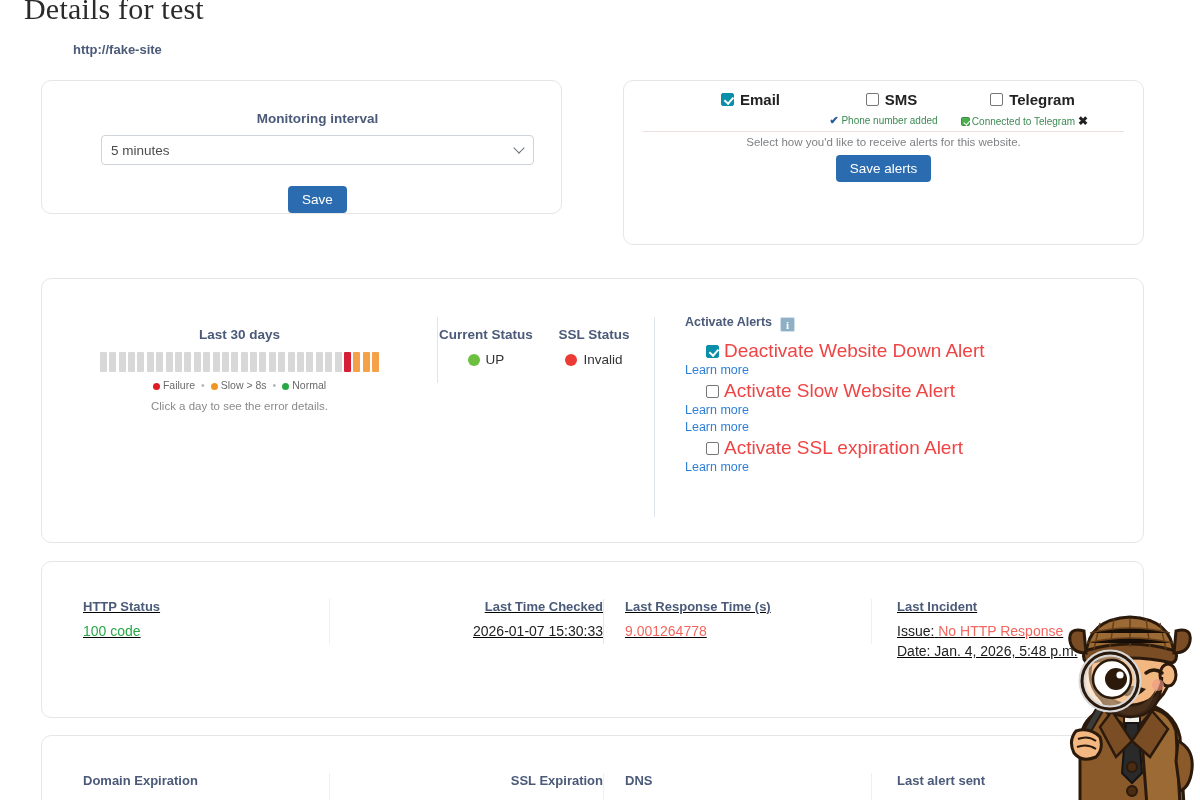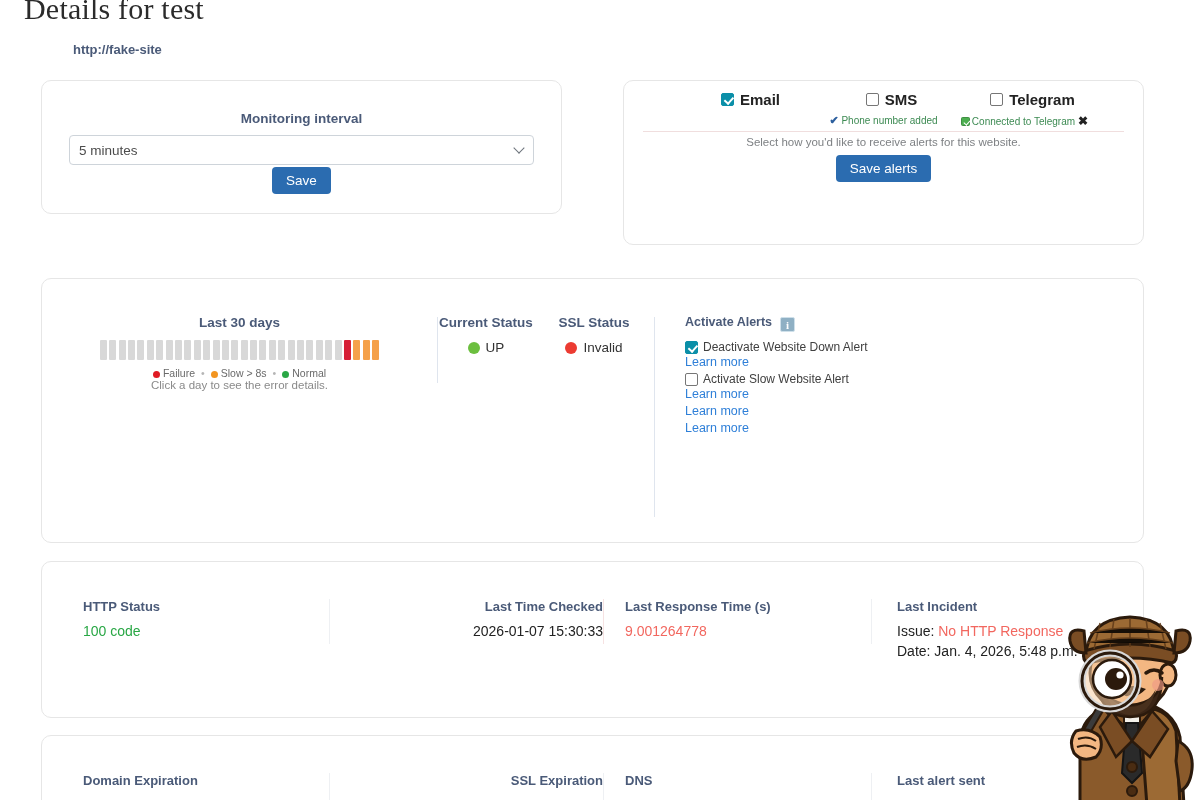--- a/index.html
+++ b/index.html
@@ -28,21 +28,21 @@
 
   
   .card {
     position: absolute;
     background: #fff;
     border: 1px solid #e6e6e6;
     border-radius: 10px;
   }
 
   
-  #card-interval { left: 41px; top: 80px; width: 521px; height: 134px; }
+  #card-interval { left: 41px; top: 80px; width: 521px; height: 134px; padding-left: 32px; }
   .interval-label {
     text-align: center; font-size: 13.5px; font-weight: bold;
     color: #4a5a78; margin-top: 30px;
   }
   .select-wrap { margin: 9px 27px 0 27px; position: relative; }
   select.interval-select {
     width: 100%; height: 30px;
     font-size: 13.5px; color: #4c4c4c;
     font-family: "Liberation Sans", sans-serif;
     padding: 3px 24px 3px 9px;
@@ -59,21 +59,21 @@
     width: 7px; height: 7px;
     border-right: 1.4px solid #6d747c; border-bottom: 1.4px solid #6d747c;
     transform: rotate(45deg);
   }
   .btn-primary {
     background: #2b6cb0; color: #fff; border: none; border-radius: 4px;
     font-family: "Liberation Sans", sans-serif;
     font-size: 13.5px; padding: 6px 14px; cursor: pointer;
     display: block;
   }
-  #save-interval { margin: 2px auto 0 auto; }
+  #save-interval { margin: 21px auto 0 auto; }
 
   
   #card-alert-methods { left: 623px; top: 80px; width: 521px; height: 165px; }
   .am-title {
     text-align: center; margin-top: 23px;
     font-size: 13.5px; font-weight: bold; color: #4a5a78;
   }
   .info-icon {
     display: inline-block; vertical-align: -3px; margin-left: 8px;
     width: 15px; height: 15px; border-radius: 2px;
@@ -130,54 +130,54 @@
   
   #card-overview { left: 41px; top: 278px; width: 1103px; height: 265px; }
   .ov-wrap { display: flex; padding-top: 36px; }
   .ov-col-1 { width: 395px; }
   .ov-col-2 { width: 96px; text-align: center; }
   .ov-col-3 { width: 120px; text-align: center; }
   .ov-col-4 { flex: 1; padding-left: 30px; }
   .vline { width: 1px; background: #dfe5ee; height: 66px; margin-top: 2px; flex: none; }
   .vline-tall { width: 1px; background: #dfe5ee; height: 200px; margin-top: 2px; flex: none; }
   .ov-heading {
-    font-size: 13.5px; font-weight: bold; color: #4a5a78; text-align: center;
+    font-size: 13.5px; font-weight: bold; color: #4a5a78; text-align: center; margin-top: 12px;
   }
   .bars { display: flex; gap: 2.4px; justify-content: center; margin-top: 10px; }
   .bar { width: 7px; height: 20px; border-radius: 1px; }
   .legend {
     margin-top: 7px; text-align: center;
     font-size: 10.5px; color: #6a6a6a;
   }
   .legend .dot {
     display: inline-block; width: 7px; height: 7px; border-radius: 50%;
     vertical-align: -1px; margin-right: 3px;
   }
   .legend .sep { margin: 0 6px; color: #b5b5b5; }
   .hint {
-    text-align: center; font-size: 11.5px; color: #8a8a8a;
+    margin-top: 9px; text-align: center; font-size: 11.5px; color: #8a8a8a;
   }
   .status-val {
     margin-top: 10px; font-size: 13.5px; color: #333;
     display: flex; align-items: center; justify-content: center; gap: 6px;
   }
   .status-dot { width: 12px; height: 12px; border-radius: 50%; display: inline-block; }
   .aa-title {
     font-size: 12.5px; font-weight: bold; color: #4a5a78; margin-bottom: 8px;
   }
-  .aa-item { font-size: 12px; color: #404040; display: flex; align-items: center; gap: 5px; }
+  .aa-item { font-size: 19px; color: #ef4444; display: flex; align-items: center; gap: 5px; margin-left: 21px; }
   .aa-link {
     display: block; font-size: 12.5px; color: #2e7fd8;
     text-decoration: none; margin: 1px 0 3px 0;
   }
 
   
   #card-stats { left: 41px; top: 561px; width: 1103px; height: 157px; }
   #card-bottom { left: 41px; top: 735px; width: 1103px; height: 120px; }
-  .stat-wrap { display: flex; padding-top: 37px; }
+  .stat-wrap { display: flex; padding-top: 37px; text-decoration: underline; }
   .stat-col { flex: 1; padding-left: 41px; }
   .stat-col.c2 { padding-left: 27px; text-align: right; }
   .stat-col.c3 { padding-left: 21px; }
   .stat-col.c4 { padding-left: 25px; }
   .stat-label { font-size: 13px; font-weight: bold; color: #4a5a78; }
   .stat-value { font-size: 14px; color: #222; margin-top: 9px; }
   .stat-value.green { color: #29a745; }
   .stat-value.red { color: #f2675f; }
   .stat-sep { width: 1px; background: #eef0f3; height: 45px; margin-top: 0; flex: none; }
   .stat-sep.pink { background: #f6e2e2; }
@@ -314,20 +314,24 @@
               <span class="cb checked"></span>
               <span>Deactivate Website Down Alert</span>
             </div>
             <a class="aa-link" href="#">Learn more</a>
             <div class="aa-item">
               <span class="cb"></span>
               <span>Activate Slow Website Alert</span>
             </div>
             <a class="aa-link" href="#">Learn more</a>
             <a class="aa-link" href="#">Learn more</a>
+            <div class="aa-item">
+              <span class="cb"></span>
+              <span>Activate SSL expiration Alert</span>
+            </div>
             <a class="aa-link" href="#">Learn more</a>
           </div>
       </div>
 
     </div>
   </div>
 
   <div class="card" id="card-stats">
     <div class="stat-wrap">
       <div class="stat-col">

